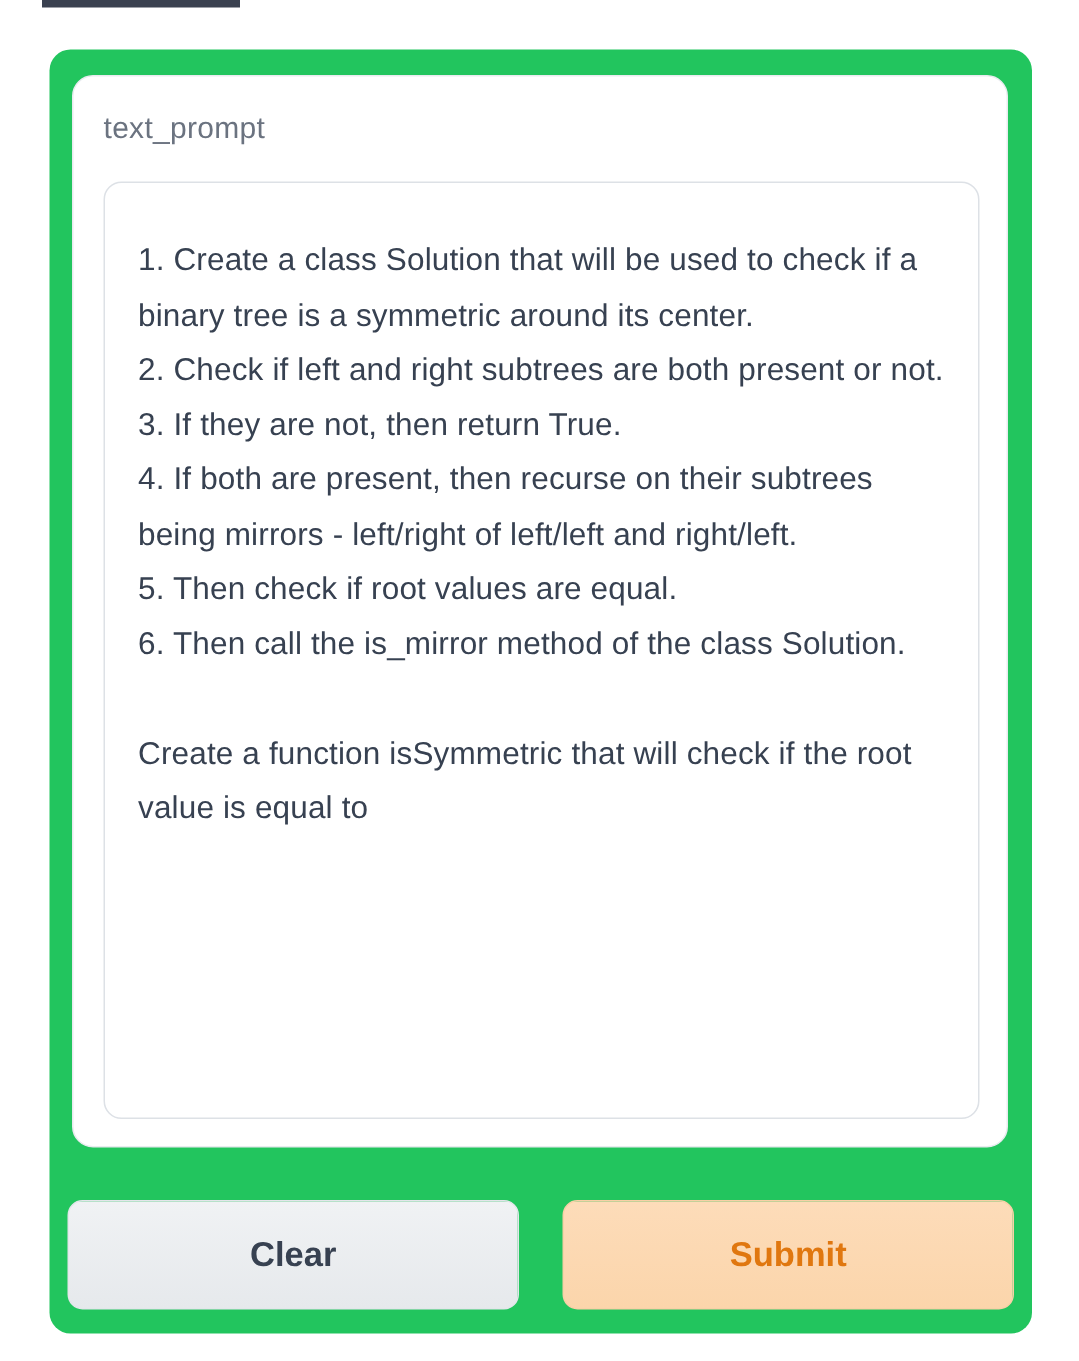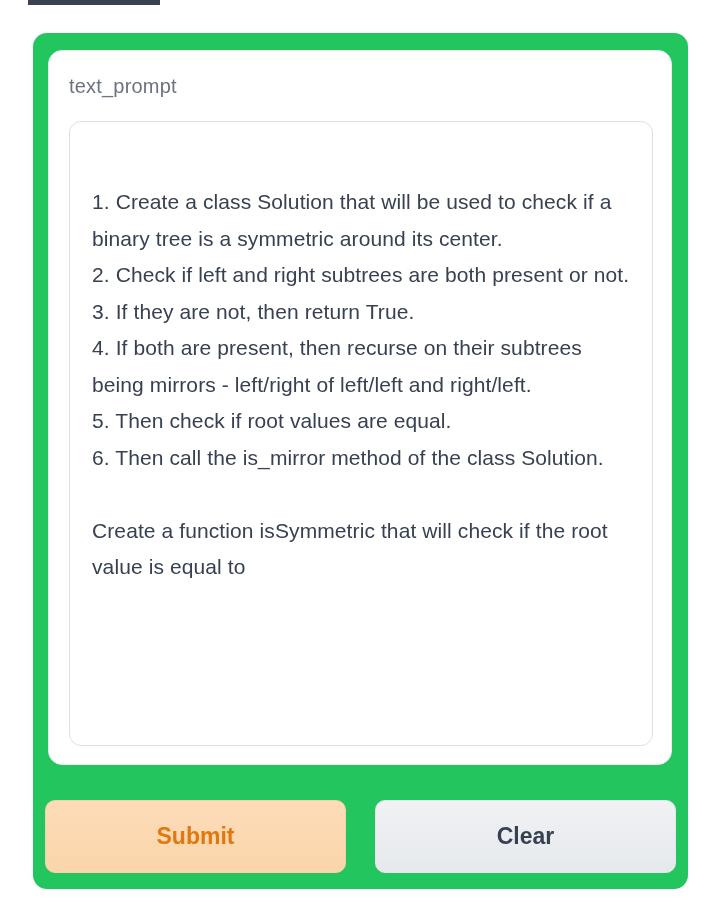--- a/index.html
+++ b/index.html
@@ -63,21 +63,21 @@
   .textbox {
     position: absolute;
     left: 20px;
     top: 70px;
     width: 584px;
     height: 625px;
     box-sizing: border-box;
     background: #ffffff;
     border: 1px solid #dde1e6;
     border-radius: 12px;
-    padding: 62px 22px 18px 22px;
+    padding: 34px 22px 18px 22px;
     font-size: 21px;
     letter-spacing: 0.1px;
     line-height: 36.5px;
     color: #374151;
     white-space: pre-wrap;
     overflow: hidden;
     cursor: text;
   }
 
   
@@ -123,17 +123,17 @@
 2. Check if left and right subtrees are both present or not.
 3. If they are not, then return True.
 4. If both are present, then recurse on their subtrees being mirrors - left/right of left/left and right/left.
 5. Then check if root values are equal.
 6. Then call the is_mirror method of the class Solution.
 
 Create a function isSymmetric that will check if the root value is equal to</div>
   </div>
 
   <div class="btn-row">
+    <button class="btn btn-clear">Clear</button>
     <button class="btn btn-submit">Submit</button>
-    <button class="btn btn-clear">Clear</button>
   </div>
 
 </div>
 
 </body></html>

